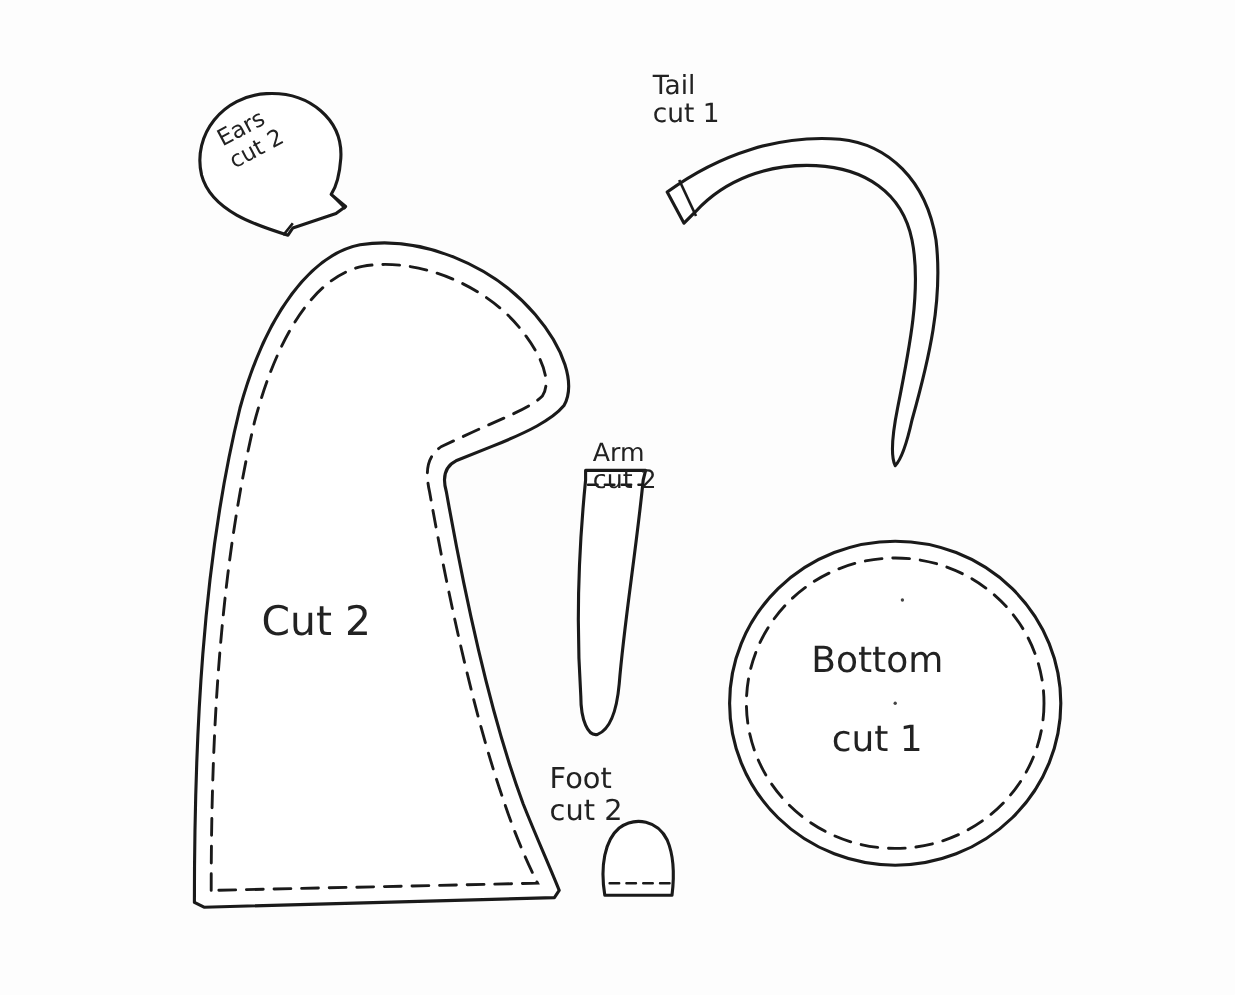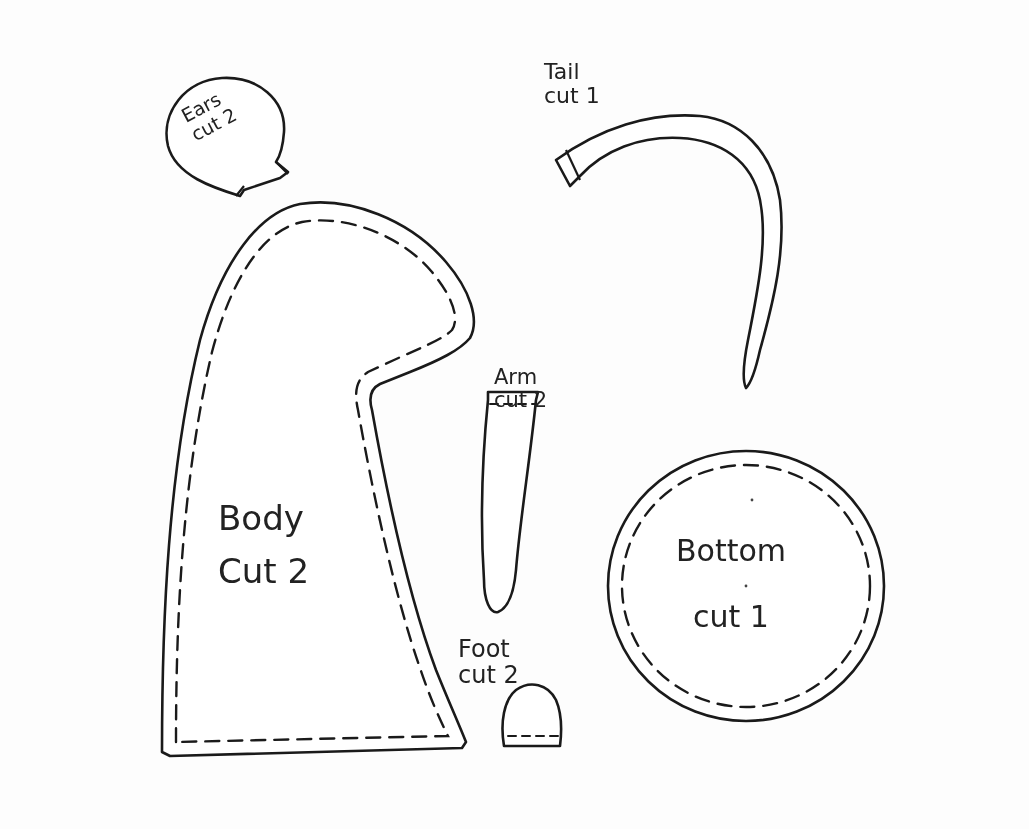--- a/index.html
+++ b/index.html
@@ -80,21 +80,20 @@
     <span>Arm</span>
     <span>cut 2</span>
   </div>
 
   <div class="label lbl-foot">
     <span>Foot</span>
     <span>cut 2</span>
   </div>
 
   <div class="label lbl-body">
-    <span>Body</span>
     <span>Cut 2</span>
   </div>
 
   <div class="label lbl-bottom">
     <span>Bottom</span>
     <span>cut 1</span>
   </div>
 
 </div>
 

